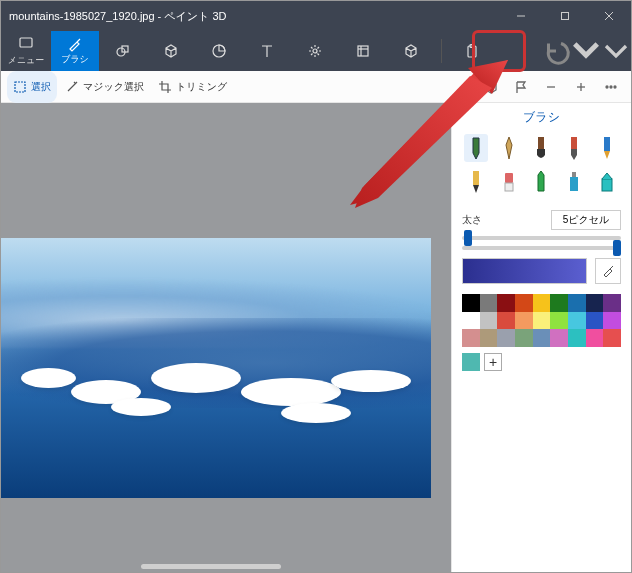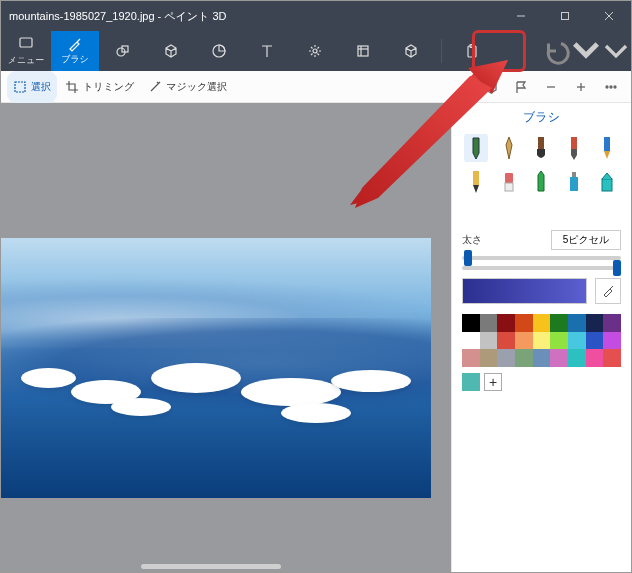--- a/index.html
+++ b/index.html
@@ -44,21 +44,21 @@
 .cloud { position: absolute; background: #fff; border-radius: 50%; filter: blur(0.5px); box-shadow: 0 2px 4px rgba(0,0,0,0.1); }
 
 
 .right-panel { width: 180px; background: #fff; border-left: 1px solid #e5e5e5; padding: 6px 10px; display: flex; flex-direction: column; font-size: 11px; color: #333; overflow: hidden; }
 .panel-title { color: #0b5ab1; font-size: 12px; margin-bottom: 8px; text-align: center; }
 .brush-grid { display: grid; grid-template-columns: repeat(5, 1fr); gap: 6px 4px; justify-items: center; margin-bottom: 14px; }
 .brush-cell { width: 24px; height: 28px; display: flex; align-items: center; justify-content: center; border-radius: 3px; }
 .brush-cell.selected { background: #e6f0fb; }
 .brush-cell svg { width: 18px; height: 26px; }
 
-.ctrl-row { display: flex; align-items: center; justify-content: space-between; margin-top: 20px; font-size: 10px; }
+.ctrl-row { display: flex; align-items: center; justify-content: space-between; margin-top: 0; font-size: 10px; }
 .ctrl-label { color: #333; }
 .ctrl-input { width: 70px; height: 20px; border: 1px solid #ccc; font-size: 10px; text-align: center; background: #fff; }
 .slider-track { height: 4px; background: #d0d0d0; border-radius: 2px; margin-top: 6px; position: relative; }
 .slider-thumb { position: absolute; width: 8px; height: 16px; background: #0b5ab1; border-radius: 2px; top: -6px; }
 
 .finish-row { margin-top: 34px; display: flex; align-items: center; justify-content: center; gap: 6px; border: 1px solid #ddd; height: 26px; font-size: 11px; }
 .finish-row svg { width: 10px; height: 10px; stroke: #555; fill: none; }
 
 .color-preview-row { margin-top: 8px; display: flex; align-items: center; gap: 8px; }
 .color-preview { flex: 1; height: 26px; background: linear-gradient(to right, #2b2f8f, #5b5fd0); border: 1px solid #ccc; }
@@ -186,29 +186,29 @@
 
   <div class="sec-toolbar">
     <div class="sec-btn sel">
       <svg viewBox="0 0 14 14">
           <rect x="2" y="2" width="10" height="10" stroke-dasharray="2 1"></rect>
         </svg>
       <span>選択</span>
     </div>
     <div class="sec-btn">
       <svg viewBox="0 0 14 14">
-          <path d="M4 1 V10 H13 M1 4 H10 V13"></path>
-        </svg>
-      <span>トリミング</span>
+          <path d="M3 11 L10 4 M9 2 L11 4 M11 2 L12 3"></path>
+        </svg>
+      <span>マジック選択</span>
     </div>
     <div class="sec-btn">
       <svg viewBox="0 0 14 14">
-          <path d="M3 11 L10 4 M9 2 L11 4 M11 2 L12 3"></path>
-        </svg>
-      <span>マジック選択</span>
+          <path d="M4 1 V10 H13 M1 4 H10 V13"></path>
+        </svg>
+      <span>トリミング</span>
     </div>
     <div class="sec-spacer"></div>
     <div class="sec-icon-btn">
         <svg viewBox="0 0 14 14">
           <path d="M2 4 L7 1 L12 4 V10 L7 13 L2 10 Z"></path>
         </svg>
       </div>
     <div class="sec-icon-btn">
         <svg viewBox="0 0 14 14">
           <path d="M3 2 V13 M3 2 H11 L9 5 L11 8 H3"></path>

